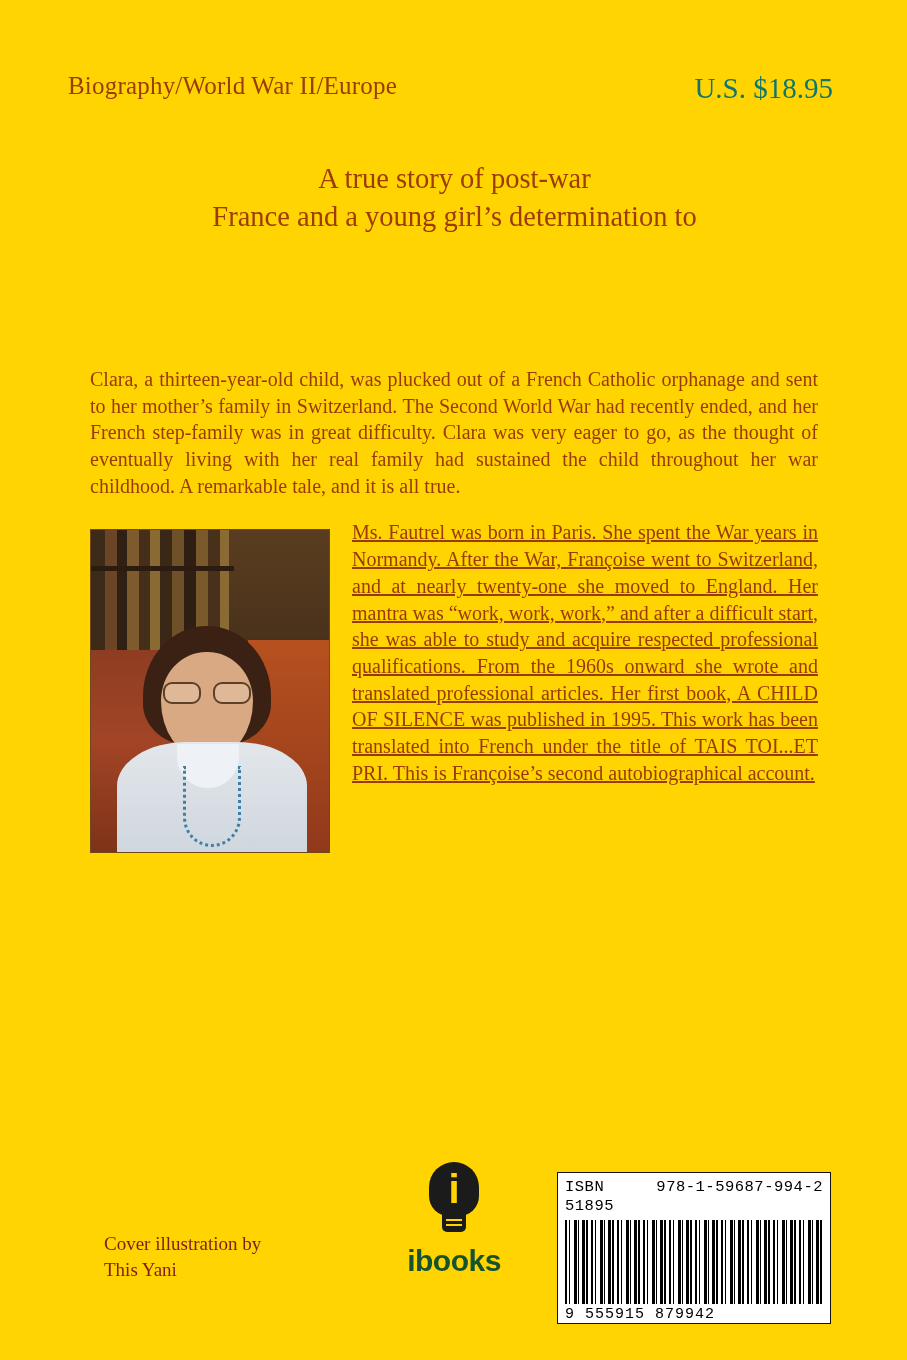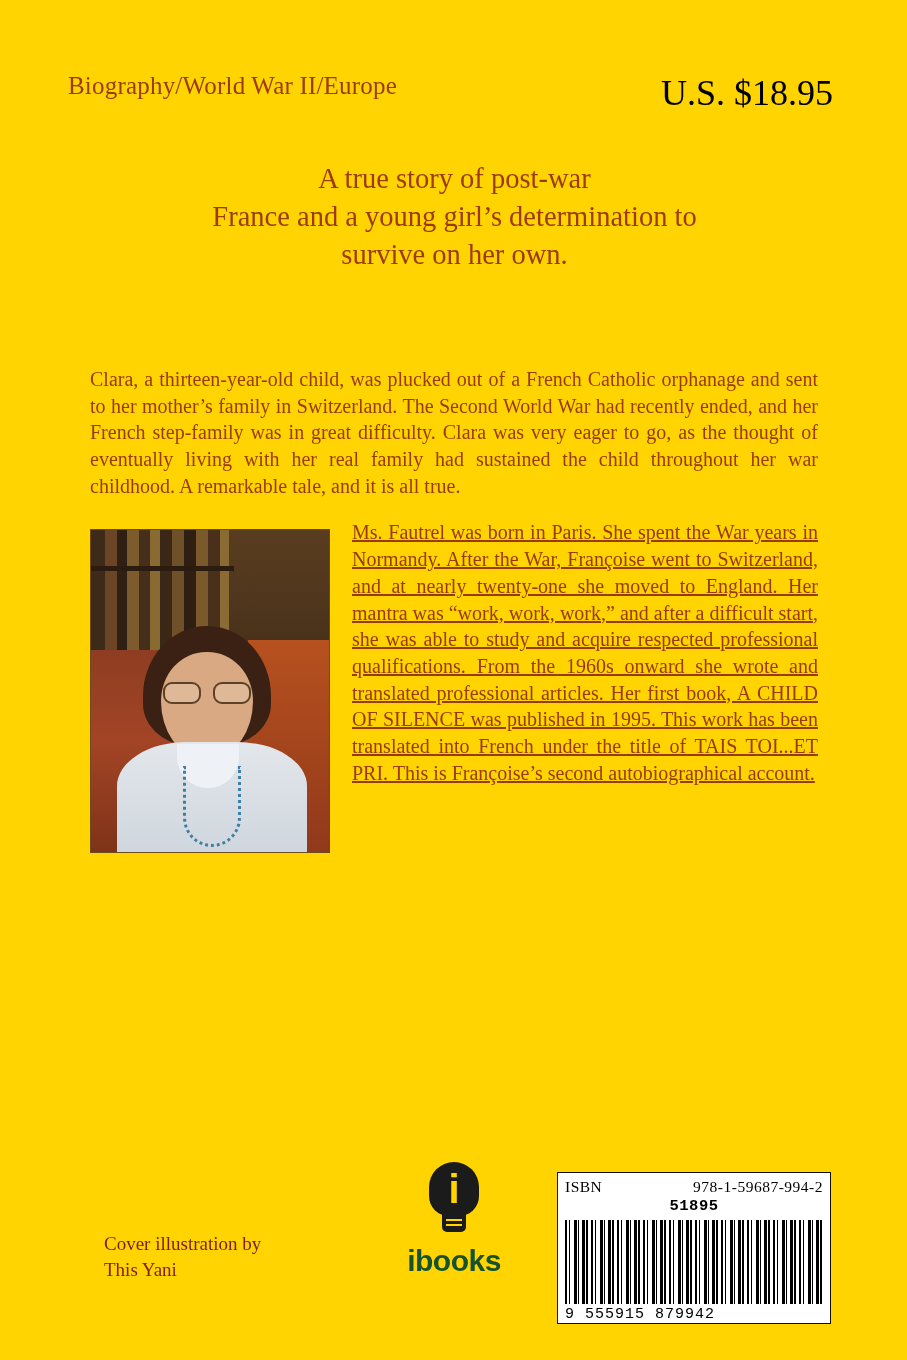--- a/index.html
+++ b/index.html
@@ -30,22 +30,22 @@
     justify-content: space-between;
     align-items: flex-start;
     margin-top: 12px;
   }
   .category {
     font-size: 25px;
     letter-spacing: 0.2px;
     color: #9B3B06;
   }
   .price {
-    font-size: 36px;
-    color: #000000;
+    font-size: 29px;
+    color: #0f766e;
   }
 
   
   .tagline {
     position: absolute;
     top: 160px;
     left: 92px;
     right: 90px;
     text-align: center;
     font-size: 28.5px;
@@ -229,33 +229,32 @@
     width: 274px;
     height: 152px;
     background: #ffffff;
     border: 1px solid #111;
     box-sizing: border-box;
     padding: 5px 7px 0 7px;
   }
   .isbn-line {
     display: flex;
     justify-content: space-between;
-    font-family: Liberation Serif, serif;
+    font-family: Liberation Mono, monospace;
     font-size: 15.5px;
     color: #000;
     letter-spacing: 0.5px;
   }
   .isbn-sub {
-    text-align: center;
+    text-align: left;
     font-family: "Liberation Mono", monospace;
     font-size: 15.5px;
     color: #000;
     letter-spacing: 0.5px;
     margin-top: 1px;
-    font-weight: bold;
   }
   .bars {
     margin-top: 5px;
     height: 84px;
     width: 258px;
     background-image: repeating-linear-gradient(
       90deg,
       #000 0px, #000 2px, #fff 2px, #fff 4px,
       #000 4px, #000 5px, #fff 5px, #fff 9px,
       #000 9px, #000 12px, #fff 12px, #fff 13px,
@@ -278,21 +277,20 @@
 <div class="page">
 
   <div class="header">
     <div class="category">Biography/World War II/Europe</div>
     <div class="price">U.S. $18.95</div>
   </div>
 
   <div class="tagline">
     <div>A true story of post-war</div>
     <div>France and a young girl’s determination to</div>
-    <div>survive on her own.</div>
   </div>
 
   <div class="blurb">
     <p>Clara, a thirteen-year-old child, was plucked out of a French Catholic orphanage and sent to her mother’s family in Switzerland. The Second World War had recently ended, and her French step-family was in great difficulty. Clara was very eager to go, as the thought of eventually living with her real family had sustained the child throughout her war childhood. A remarkable tale, and it is all true.</p>
 
     <div class="author-photo">
       <div class="ph-shelf"></div>
       <div class="ph-shelf2"></div>
       <div class="ph-chair"></div>
       <div class="ph-chair-right"></div>

